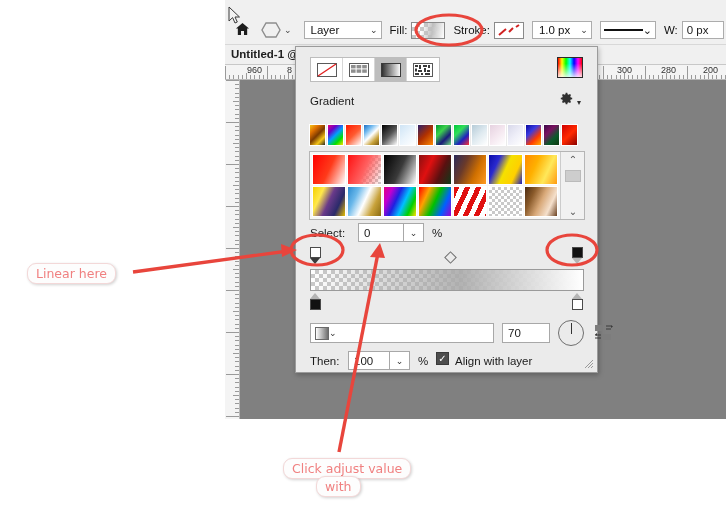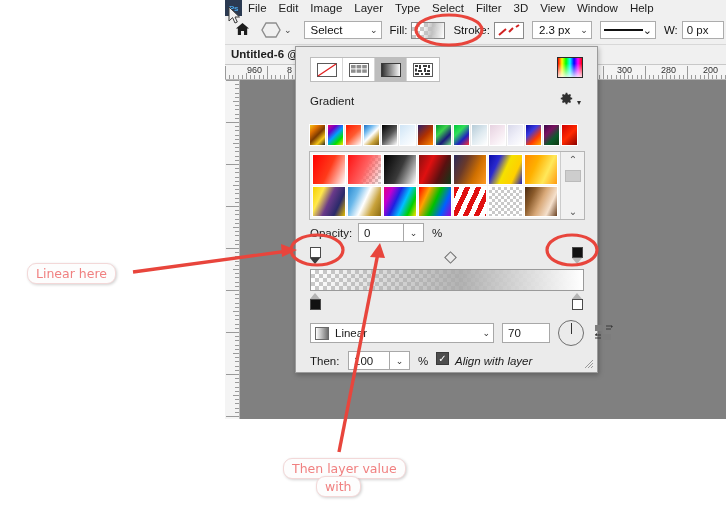--- a/index.html
+++ b/index.html
@@ -245,21 +245,21 @@
     border:1px solid #a8a8a8; border-left:none; background:#fff;
     display:flex; align-items:center; justify-content:center;
     font-size:9px; color:#333;
   }
   .pct2{ position:absolute; left:122px; top:308px; font-size:11.5px; }
   .align-chk{
     position:absolute; left:140px; top:305px; width:13px; height:13px;
     background:#4d4d4d; border:1px solid #3a3a3a; color:#fff;
     font-size:10px; line-height:12px; text-align:center;
   }
-  .align-lbl{ position:absolute; left:159px; top:308px; font-size:11.5px;font-style:italic; }
+  .align-lbl{ position:absolute; left:159px; top:308px; font-size:11.5px; }
   .resizer{
     position:absolute; right:3px; bottom:3px; width:10px; height:10px;
     color:#9a9a9a; font-size:10px; line-height:10px;
   }
 
   
   .callout{
     position:absolute; background:#fdfdfd; color:#f08080;
     border:1px solid #f3d8d8; border-radius:9px;
     font-family:"DejaVu Sans", sans-serif;
@@ -272,83 +272,69 @@
 
   svg.ann{ position:absolute; left:0; top:0; width:726px; height:505px;
     pointer-events:none; }
   .cursor-ico{ position:absolute; left:228px; top:6px; }
 </style>
 </head>
 <body>
 
 <div id="ps-window">
 
-  <div class="menubar">
-    <div class="ps-logo">Ps</div>
-    <div class="mi">File</div>
-    <div class="mi">Edit</div>
-    <div class="mi">Image</div>
-    <div class="mi">Layer</div>
-    <div class="mi">Type</div>
-    <div class="mi">Select</div>
-    <div class="mi">Filter</div>
-    <div class="mi">3D</div>
-    <div class="mi">View</div>
-    <div class="mi">Window</div>
-    <div class="mi">Help</div>
-  </div>
 
   <div class="optionsbar">
     <div class="home-ico">
       <svg width="15" height="14" viewBox="0 0 16 15">
           <path d="M8 1 L15 7 L13 7 L13 14 L9.6 14 L9.6 9.6 L6.4 9.6 L6.4 14 L3 14 L3 7 L1 7 Z" fill="#1d1d1d"></path>
         </svg>
     </div>
     <div class="shape-ico-wrap">
       <span class="hex-ico">
         <svg width="20" height="18" viewBox="0 0 20 18">
             <polygon points="5,2 15,2 19,9 15,16 5,16 1,9" fill="none" stroke="#8d8d8d" stroke-width="1.4"></polygon>
           </svg>
       </span>
       <span class="chev">⌄</span>
     </div>
 
     <div class="combo" style="width:78px; margin-left:12px;">
-      <span class="cv">Select</span>
+      <span class="cv">Layer</span>
       <span class="cc">⌄</span>
     </div>
 
     <span class="lbl">Fill:</span>
     <div class="swatch-box"></div>
 
     <span class="lbl">Stroke:</span>
     <div class="stroke-box">
       <svg width="28" height="15" viewBox="0 0 28 15">
         <path d="M4 12 L11 6" stroke="#d02020" stroke-width="2" fill="none"></path>
         <path d="M14 9 L18 5" stroke="#d02020" stroke-width="2" fill="none"></path>
         <path d="M21 4 L24 2" stroke="#d02020" stroke-width="2" fill="none"></path>
       </svg>
     </div>
 
     <div class="combo" style="width:60px; margin-left:8px;">
-      <span class="cv">2.3 px</span>
+      <span class="cv">1.0 px</span>
       <span class="cc">⌄</span>
     </div>
 
     <div class="lineprev" style="margin-left:8px;">
       <span class="bar"></span>
       <span class="cc">⌄</span>
     </div>
 
     <span class="lbl">W:</span>
     <div class="numbox" style="width:42px;">0 px</div>
   </div>
 
   <div class="tabbar">
-    <div class="tabname">Untitled-6 @</div>
+    <div class="tabname">Untitled-1 @</div>
   </div>
 
   <div class="hruler">
     <div class="tnum" style="left:22px;">960</div>
     <div class="tnum" style="left:62px;">8</div>
     <div class="tnum" style="left:350px;">350</div>
     <div class="tnum" style="left:392px;">300</div>
     <div class="tnum" style="left:436px;">280</div>
     <div class="tnum" style="left:478px;">200</div>
     <div id="hticks">
@@ -662,21 +648,21 @@
         <div class="sw" style="background-color: rgb(255, 255, 255); background-image: linear-gradient(45deg, rgb(201, 201, 201) 25%, transparent 25%, transparent 75%, rgb(201, 201, 201) 75%), linear-gradient(45deg, rgb(201, 201, 201) 25%, transparent 25%, transparent 75%, rgb(201, 201, 201) 75%); background-size: 6px 6px, 6px 6px; background-position: 0px 0px, 3px 3px;"></div>
         <div class="sw" style="background-image: linear-gradient(115deg, rgb(74, 42, 16), rgb(138, 90, 42), rgb(216, 168, 120), rgb(245, 224, 204), rgb(106, 64, 32));"></div>
       </div>
     <div class="scrollcol">
       <div class="arw" style="top:2px;">⌃</div>
       <div class="thumb"></div>
       <div class="arw" style="bottom:2px;">⌄</div>
     </div>
   </div>
 
-  <div class="opacity-label">Opacity:</div>
+  <div class="opacity-label">Select:</div>
   <div class="opacity-field">0</div>
   <div class="opacity-drop">⌄</div>
   <div class="pct1">%</div>
 
   <div class="stop-top" style="left:14px; top:200px;">
     <div class="sq" style="background:#ffffff;"></div>
     <div class="tri"></div>
   </div>
   <div class="stop-top" style="left:276px; top:200px;">
     <div class="sq" style="background:#111111;"></div>
@@ -690,21 +676,20 @@
     <div class="tri"></div>
     <div class="sq" style="background:#111111;"></div>
   </div>
   <div class="stop-bot" style="left:276px; top:246px;">
     <div class="tri"></div>
     <div class="sq" style="background:#ffffff;"></div>
   </div>
 
   <div class="type-combo">
     <span class="mini"></span>
-    <span class="tl">Linear</span>
     <span class="cc" style="font-size:9px;color:#333;">⌄</span>
   </div>
   <div class="angle-field">70</div>
   <div class="dial"></div>
   <div class="revbtn">
     <svg width="20" height="20" viewBox="0 0 20 20">
       <rect x="1" y="2" width="8" height="6" fill="#7d7d7d"></rect>
       <path d="M12 3 h5 M12 6 h5" stroke="#3a3a3a" stroke-width="1.2"></path>
       <path d="M17 2 l2 1.5 -2 1.5 z" fill="#3a3a3a"></path>
       <rect x="9" y="11" width="8" height="6" fill="#7d7d7d"></rect>
@@ -740,20 +725,20 @@
     <path d="M297 250 L281 244 L282 257 Z" fill="#e8453c"></path>
   </g>
 
   <g>
     <line x1="339" y1="452" x2="378" y2="253" stroke="#e8453c" stroke-width="3.4"></line>
     <path d="M380 243 L370 257 L385 258 Z" fill="#e8453c"></path>
   </g>
 </svg>
 
 <div class="callout" id="callout-click">Linear here</div>
-<div class="callout" id="callout-adjust-1">Then layer value</div>
+<div class="callout" id="callout-adjust-1">Click adjust value</div>
 <div class="callout" id="callout-adjust-2">with</div>
 
 <div class="cursor-ico">
   <svg width="13" height="18" viewBox="0 0 13 18">
       <path d="M1 1 L1 15 L4.6 11.6 L7 17 L9.3 16 L7 11 L11.5 11 Z" fill="#f2f2f2" stroke="#3a3a3a" stroke-width="1"></path>
     </svg>
 </div>
 
 </body></html>

